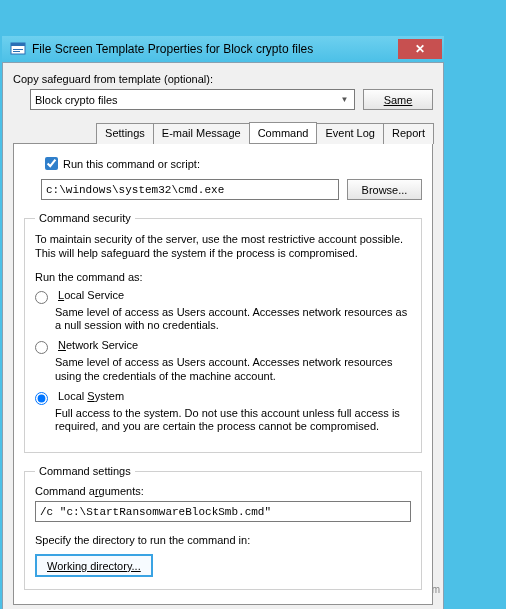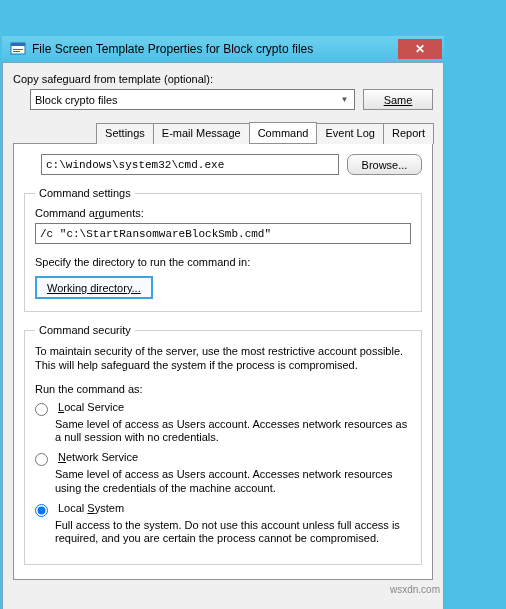--- a/index.html
+++ b/index.html
@@ -122,21 +122,21 @@
   .chk { margin-right: 5px; vertical-align: middle; accent-color: #2f7fcb; }
   .inp {
     height: 21px;
     border: 1px solid #7a7a7a;
     background: #fff;
     flex: 1;
     padding: 0 4px;
     font-size: 11px;
     font-family: Liberation Mono, monospace;
   }
-  .browse-btn { min-width: 75px; margin-left: 8px; border-radius: 7px; }
+  .browse-btn { min-width: 75px; margin-left: 8px; }
   fieldset.grp {
     border: 1px solid #d0d0d0;
     margin: 12px 0 0 0;
     padding: 8px 10px 12px 10px;
   }
   fieldset.grp legend {
     padding: 0 4px;
     font-size: 11px;
     color: #000;
   }
@@ -206,64 +206,68 @@
 
     <div class="tabs">
       <div class="tab">Settings</div>
       <div class="tab">E-mail Message</div>
       <div class="tab active">Command</div>
       <div class="tab">Event Log</div>
       <div class="tab">Report</div>
     </div>
 
     <div class="tabpanel">
+      <div class="row" style="margin-bottom:6px;">
+        <input type="checkbox" checked="" class="chk" style="">
+        <span>Run this command or script:</span>
+      </div>
       <div class="row">
         <input class="inp" value="c:\windows\system32\cmd.exe" style="">
         <div class="btn browse-btn">Browse...</div>
       </div>
+
+      <fieldset class="grp">
+        <legend>Command security</legend>
+        <div style="line-height:1.3;">To maintain security of the server, use the most restrictive account possible. This will help safeguard the system if the process is compromised.</div>
+        <div style="margin-top:10px;">Run the command as:</div>
+
+        <div class="radio-row">
+          <input type="radio" name="runas" class="radio" style="">
+          <div class="radio-block">
+            <span><span class="under">L</span>ocal Service</span>
+          </div>
+        </div>
+        <div class="desc">Same level of access as Users account. Accesses network resources as a null session with no credentials.</div>
+
+        <div class="radio-row">
+          <input type="radio" name="runas" class="radio" style="">
+          <div class="radio-block">
+            <span><span class="under">N</span>etwork Service</span>
+          </div>
+        </div>
+        <div class="desc">Same level of access as Users account. Accesses network resources using the credentials of the machine account.</div>
+
+        <div class="radio-row">
+          <input type="radio" name="runas" class="radio" checked="" style="">
+          <div class="radio-block">
+            <span>Local <span class="under">S</span>ystem</span>
+          </div>
+        </div>
+        <div class="desc">Full access to the system. Do not use this account unless full access is required, and you are certain the process cannot be compromised.</div>
+      </fieldset>
 
       <fieldset class="grp">
         <legend>Command settings</legend>
         <div style="margin-bottom:4px;">Command a<span class="under">r</span>guments:</div>
         <input class="inp" style="width: 100%;" value="/c &quot;c:\StartRansomwareBlockSmb.cmd&quot;">
         <div style="margin-top:12px;">Specify the directory to run the command in:</div>
         <div class="wd-btn">
             <span class="under">Working directory...</span>
           </div>
       </fieldset>
-
-      <fieldset class="grp">
-        <legend>Command security</legend>
-        <div style="line-height:1.3;">To maintain security of the server, use the most restrictive account possible. This will help safeguard the system if the process is compromised.</div>
-        <div style="margin-top:10px;">Run the command as:</div>
-
-        <div class="radio-row">
-          <input type="radio" name="runas" class="radio" style="">
-          <div class="radio-block">
-            <span><span class="under">L</span>ocal Service</span>
-          </div>
-        </div>
-        <div class="desc">Same level of access as Users account. Accesses network resources as a null session with no credentials.</div>
-
-        <div class="radio-row">
-          <input type="radio" name="runas" class="radio" style="">
-          <div class="radio-block">
-            <span><span class="under">N</span>etwork Service</span>
-          </div>
-        </div>
-        <div class="desc">Same level of access as Users account. Accesses network resources using the credentials of the machine account.</div>
-
-        <div class="radio-row">
-          <input type="radio" name="runas" class="radio" checked="" style="">
-          <div class="radio-block">
-            <span>Local <span class="under">S</span>ystem</span>
-          </div>
-        </div>
-        <div class="desc">Full access to the system. Do not use this account unless full access is required, and you are certain the process cannot be compromised.</div>
-      </fieldset>
     </div>
 
     <div class="watermark">wsxdn.com</div>
 
     <div class="footer">
       <div class="btn" style="min-width:75px;">OK</div>
       <div class="btn" style="min-width:75px;">Cancel</div>
     </div>
   </div>
 </div>

